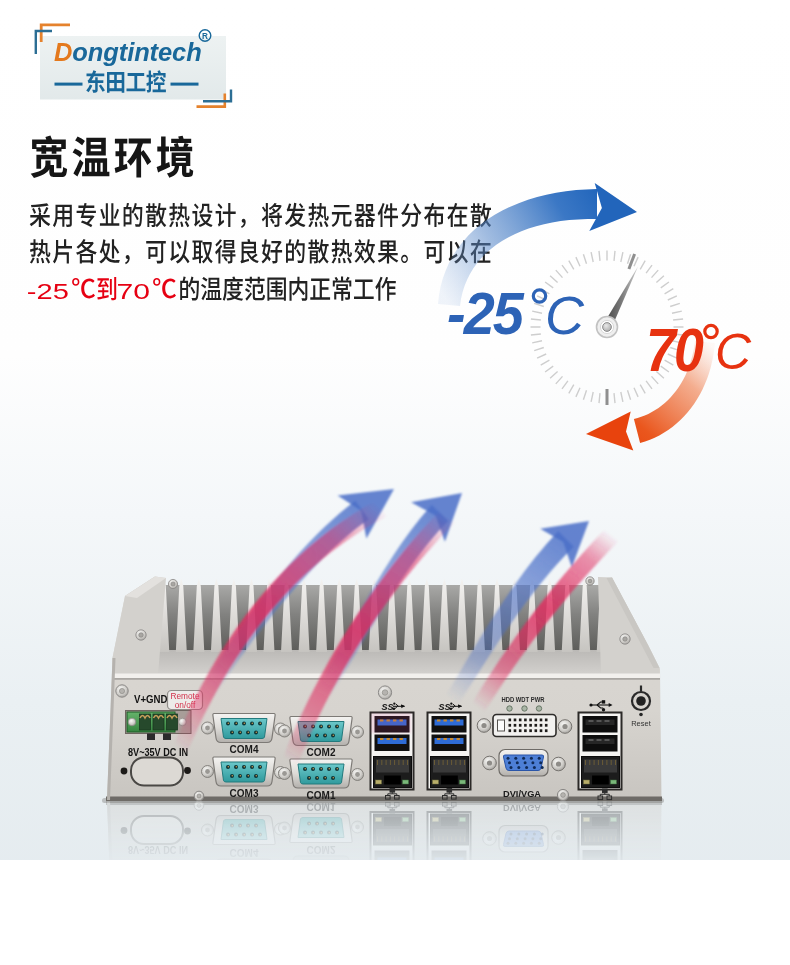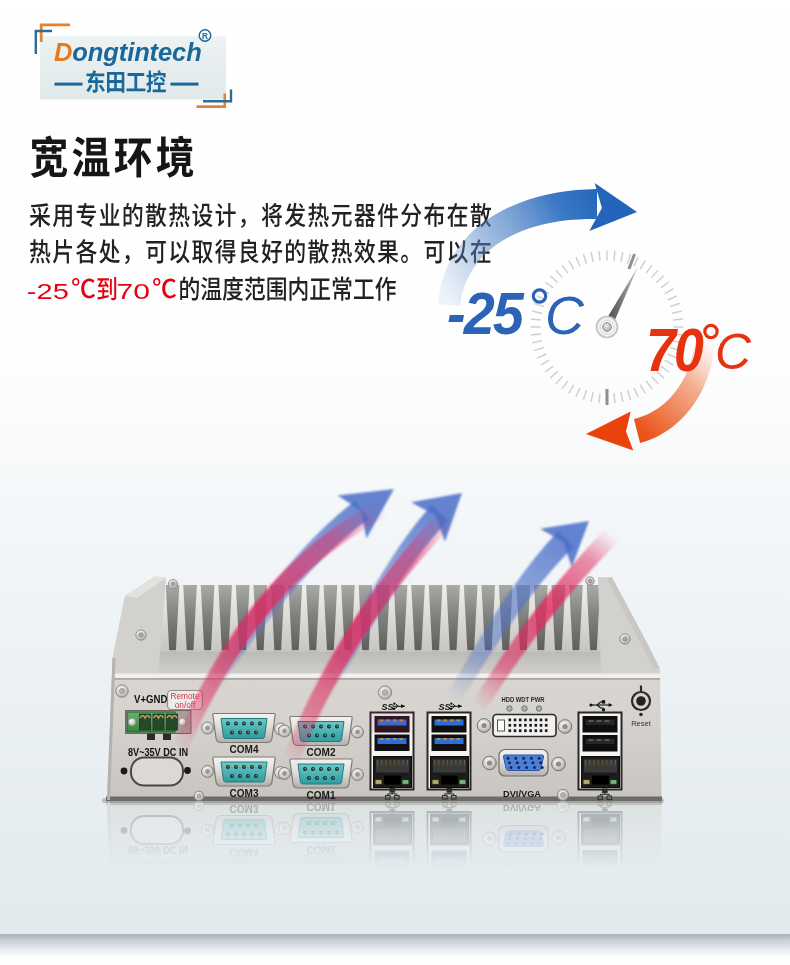--- a/index.html
+++ b/index.html
@@ -1,15 +1,15 @@
 <!DOCTYPE html>
 <html><head><meta charset="utf-8">
 <style>
 html,body{margin:0;padding:0;background:#fff;}
-#page{position:relative;width:790px;height:965px;overflow:hidden;}
+#page{position:relative;width:790px;height:860px;overflow:hidden;}
 svg{display:block}
 </style></head>
 <body>
 <div id="page">
 <svg width="790" height="965" viewBox="0 0 790 965">
 <defs>
 <linearGradient id="pagebg" x1="0" y1="0" x2="0" y2="1">
  <stop offset="0" stop-color="#ffffff"></stop>
           <stop offset="0.38" stop-color="#fefefe"></stop>
  <stop offset="0.55" stop-color="#f4f7f9"></stop>

